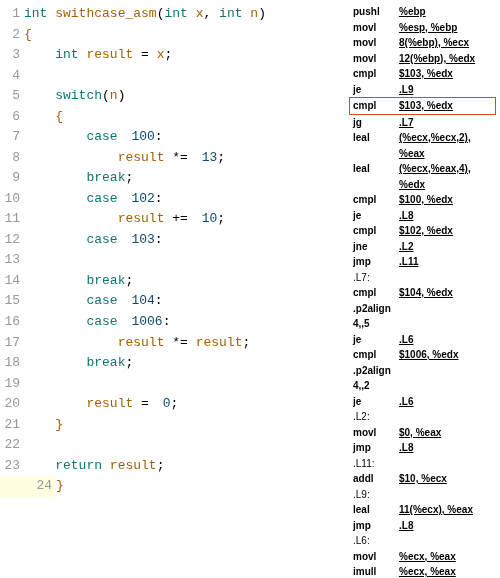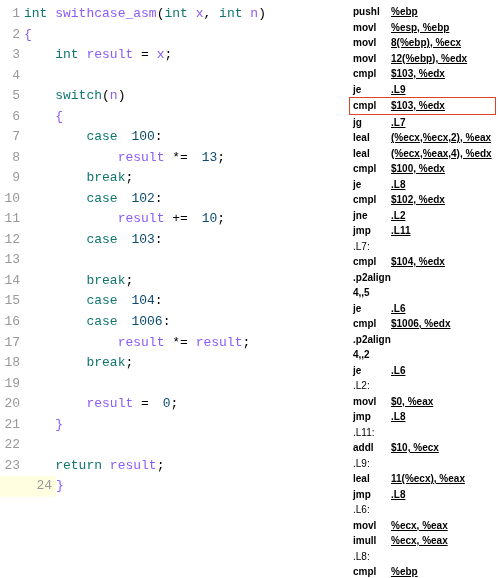--- a/index.html
+++ b/index.html
@@ -36,28 +36,29 @@
     background: #fff;
   }
   .lineno.active {
     background: #fffee0;
     padding-left: 32px;
   }
   .code {
     white-space: pre;
   }
   .kw { color: #0f766e; }           
-  .ident { color: #8b5cf6; }         
+  .ident { color: #a16207; }         
   .num { color: #0c4a6e; margin-left: 6px; }           
   .op { color: #000; }
   .paren { color: #000; }
   .asm-line {
     display: flex;
     padding: 0 4px;
     font-weight: bold;
+    gap: 8px;
   }
   .asm-line.hl {
     border: 1.5px solid #d42;
     padding: 0 3px;
     margin: 0 0;
   }
   .mnemonic { width: 38px; }
   .operands { flex: 1; text-decoration: underline; }
   .lbl { font-weight: normal; }
 </style>

